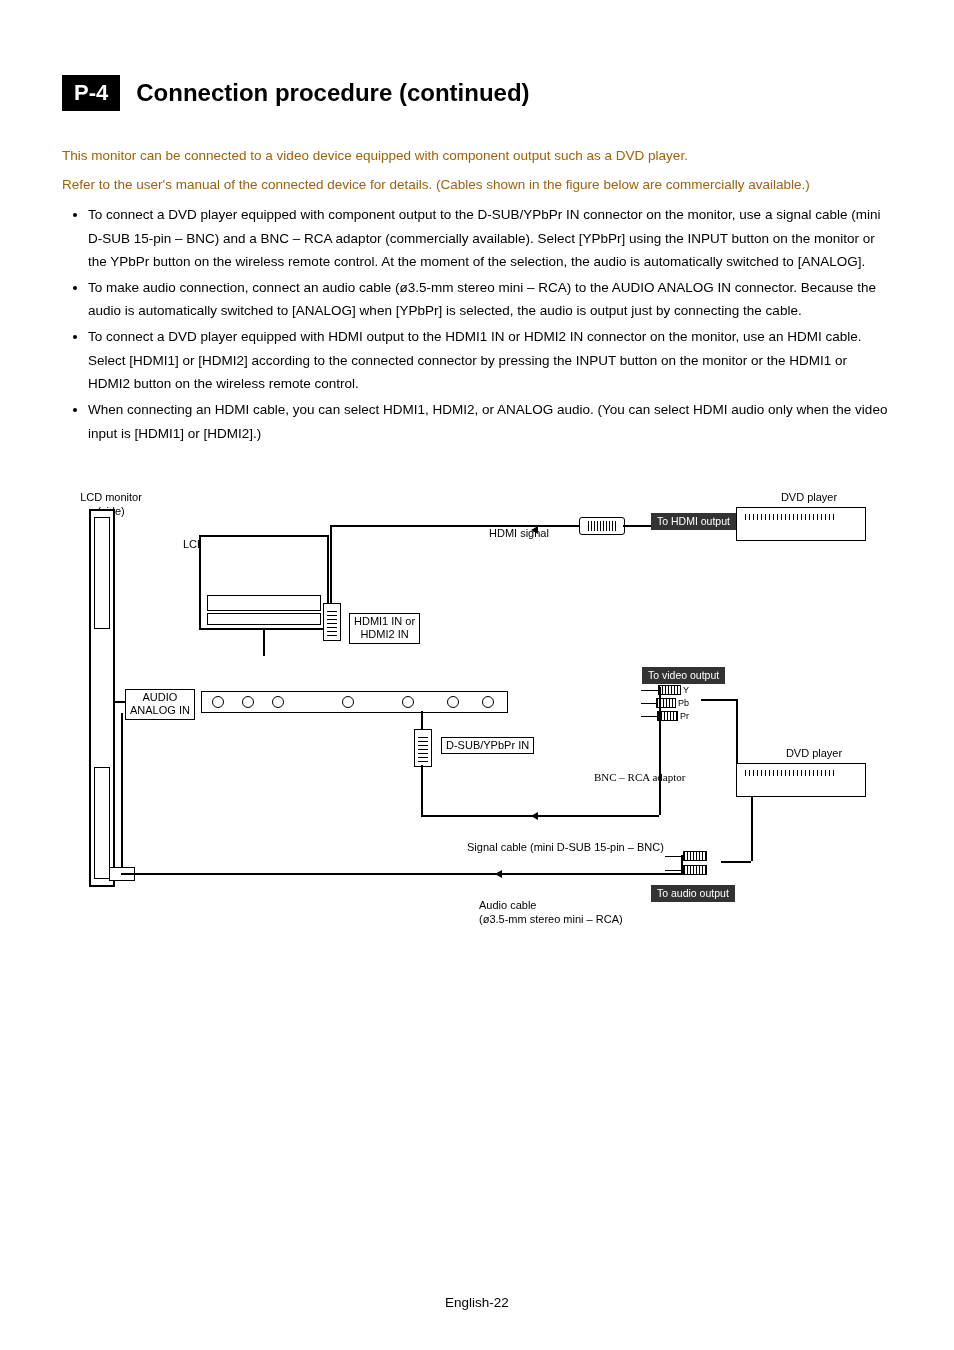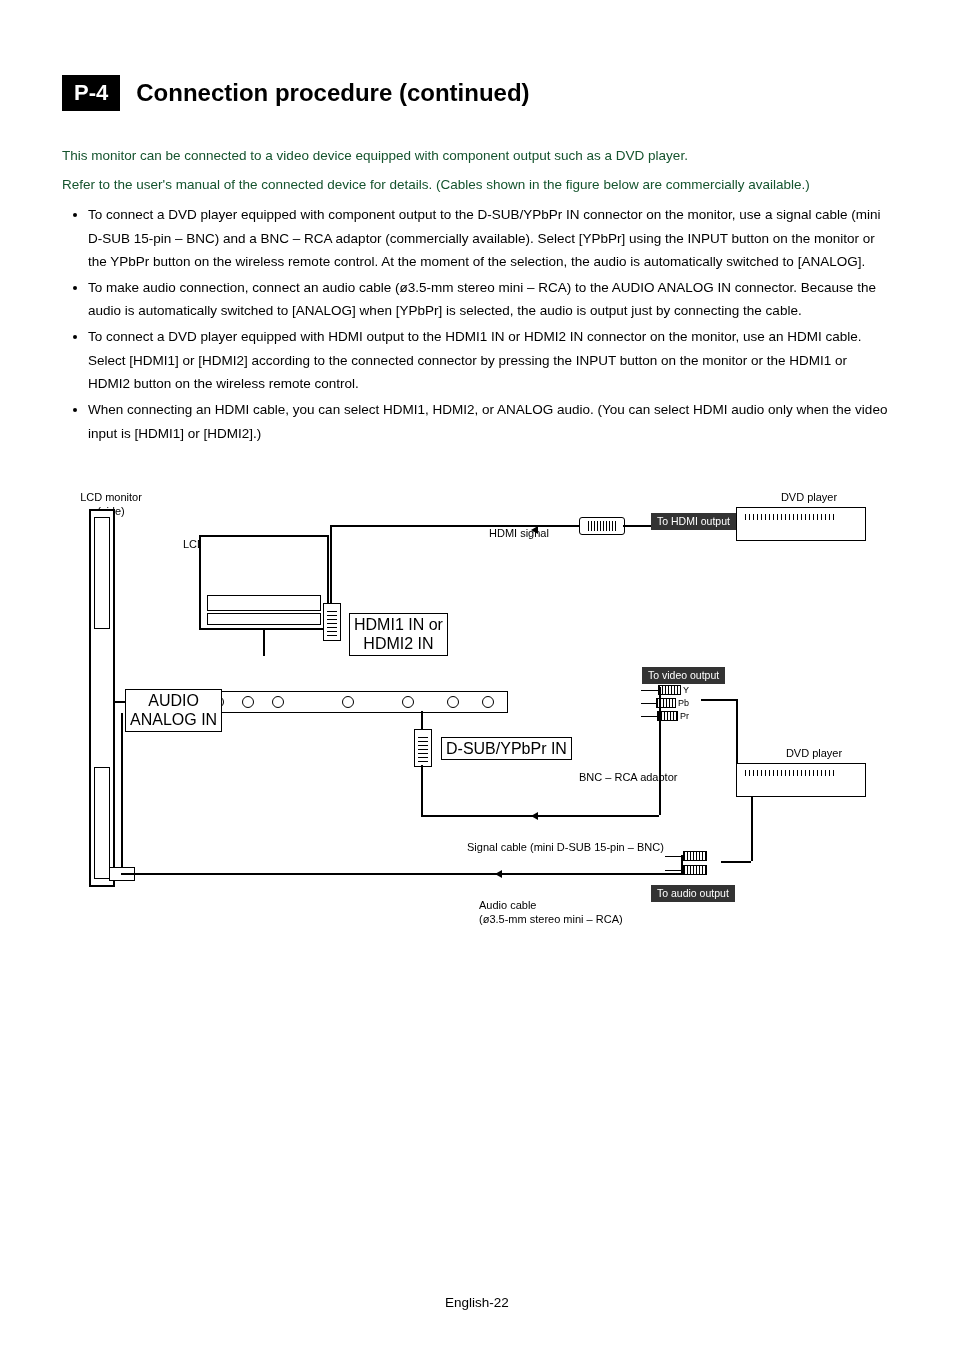--- a/index.html
+++ b/index.html
@@ -40,21 +40,21 @@
     color: #fff;
     font-size: 19px;
     font-weight: bold;
     text-align: center;
     padding: 6px 0;
     border-radius: 11px;
     margin-bottom: 22px;
   }
   .intro {
     font-size: 13.5px;
-    color: #14532d;
+    color: #a16207;
     line-height: 1.7;
     margin-bottom: 6px;
   }
   ul.bullets {
     margin: 0 0 28px 0;
     padding-left: 26px;
     font-size: 13.5px;
     color: #000;
     line-height: 1.75;
   }
@@ -71,21 +71,21 @@
     position: absolute;
     font-size: 11px;
     color: #000;
     line-height: 1.25;
     text-align: center;
     white-space: nowrap;
     margin-top: 18px;
   }
   .lbl-box {
     position: absolute;
-    font-size: 16px;
+    font-size: 11px;
     border: 1px solid #000;
     padding: 1px 4px;
     background: #fff;
     line-height: 1.2;
     text-align: center;
   }
   .lbl-inv {
     position: absolute;
     font-size: 10.5px;
     background: #333;
@@ -300,21 +300,21 @@
           <div class="plug"></div>
           <span class="tag">Pb</span>
         </div>
       <div class="rca">
           <div class="wire"></div>
           <div class="plug"></div>
           <span class="tag">Pr</span>
         </div>
     </div>
 
-    <div class="lbl" style="left:508px; top:280px;">BNC – RCA adaptor</div>
+    <div class="lbl" style="left:523px; top:280px;font-family:Liberation Serif, serif;">BNC – RCA adaptor</div>
 
     <div class="lbl" style="left:683px; top:256px; width:120px;">DVD player<br>(component device)</div>
     <div class="dvd-box" style="left:665px; top:290px; width:130px; height:34px;"></div>
 
     <div class="hline" style="left:630px; top:226px; width:35px;"></div>
     <div class="vline" style="left:665px; top:226px; height:64px;"></div>
 
     <div class="connector" style="left:38px; top:394px; width:24px; height:12px;"></div>
     <div class="vline" style="left:50px; top:240px; height:154px;"></div>
     <div class="hline" style="left:50px; top:400px; width:560px;"></div>

